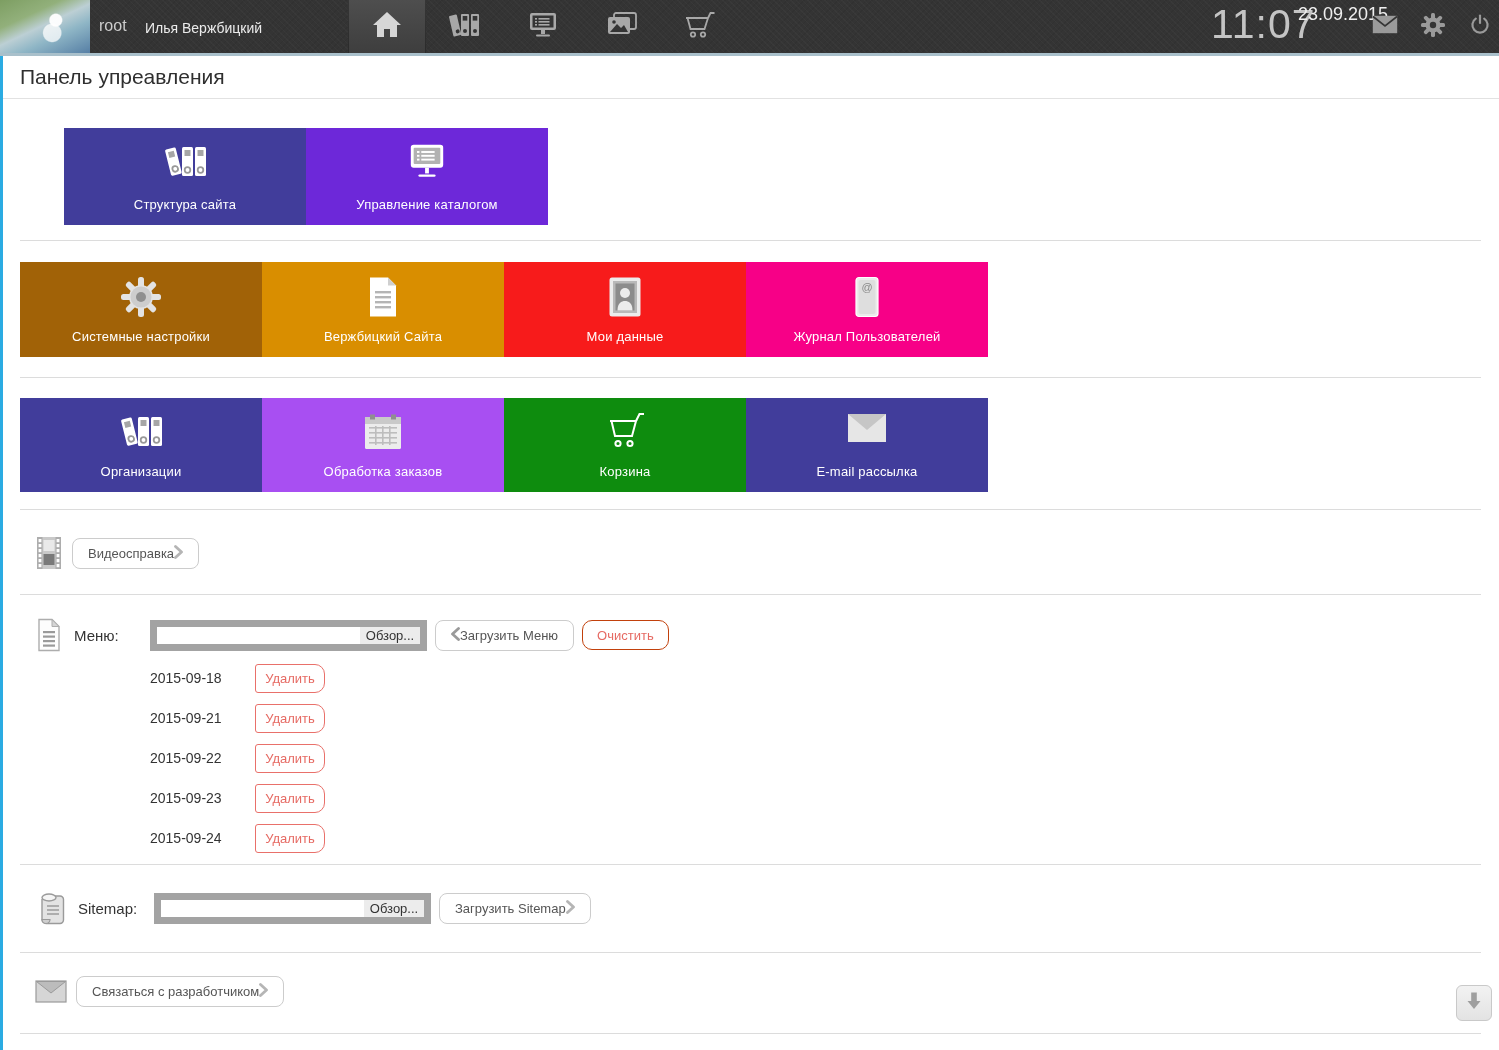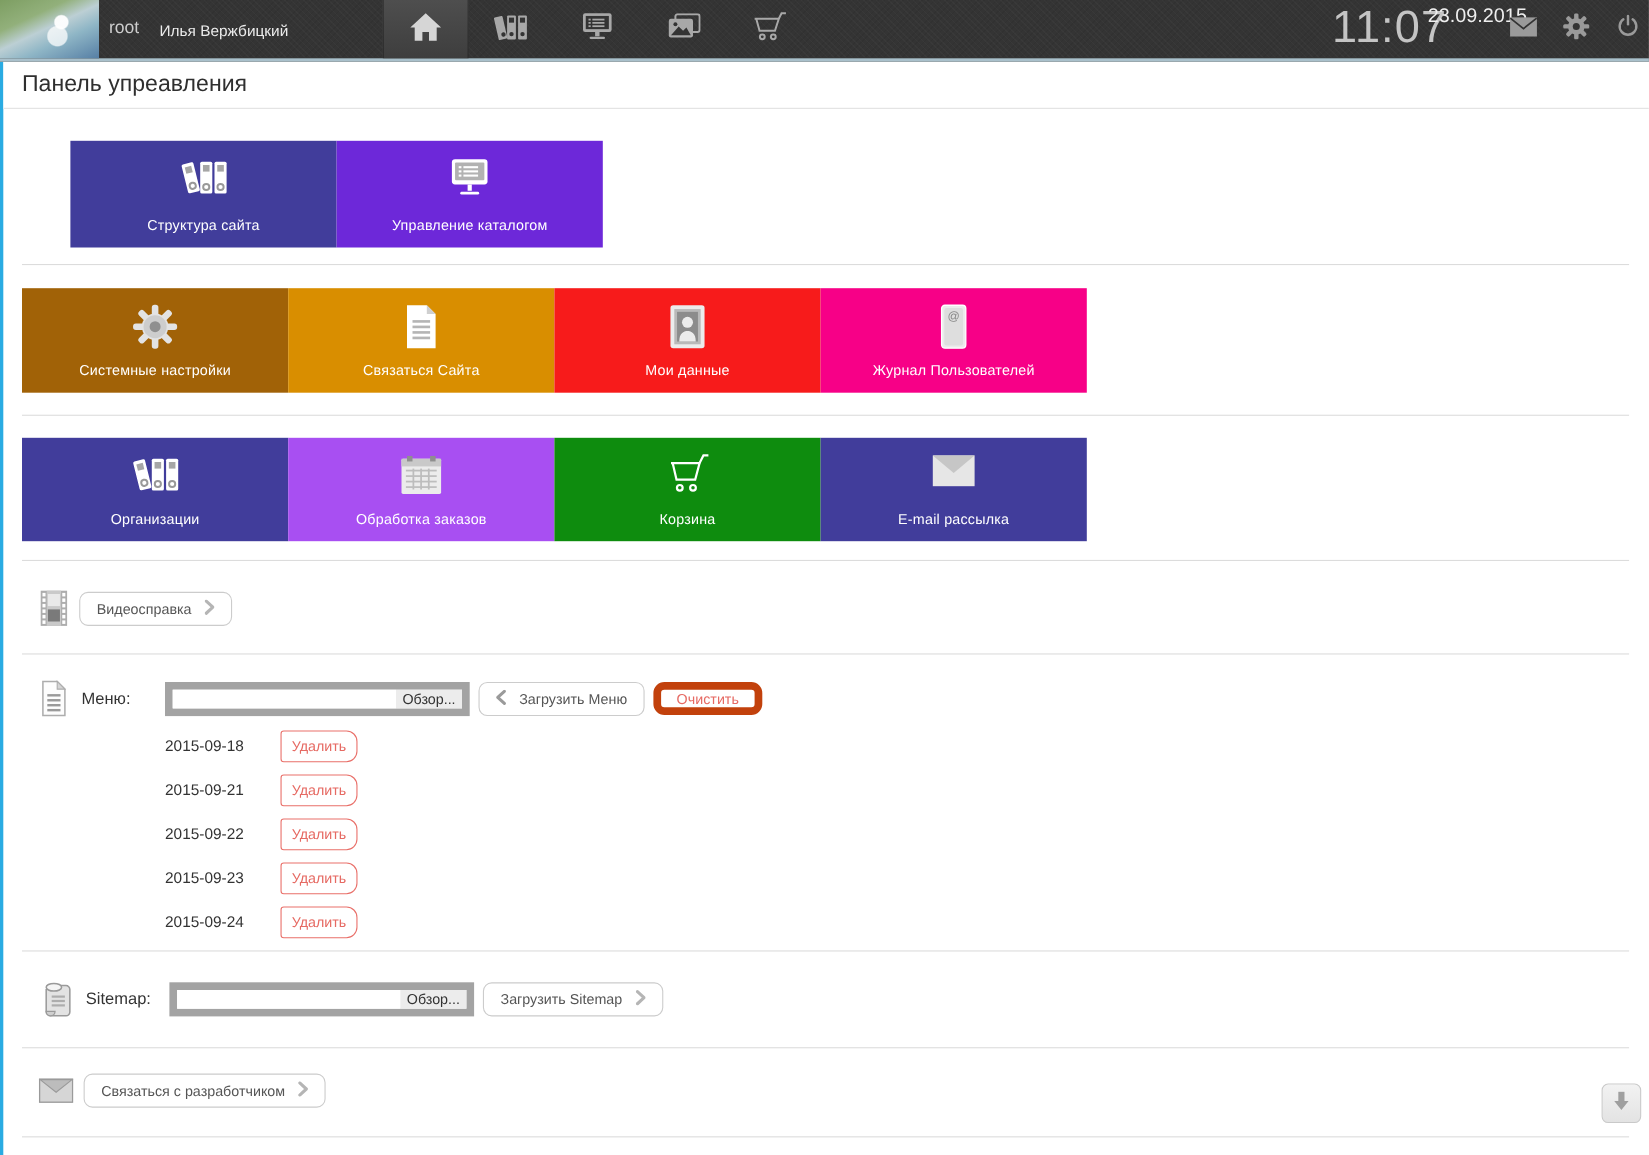--- a/index.html
+++ b/index.html
@@ -50,37 +50,37 @@
   .r2 { margin-top:21px; } .r2 .tile{height:95px;}
   .sep-b { margin-top:20px; }
   .r3 { margin-top:20px; } .r3 .tile{height:94px;}
   .sep-c { margin-top:17px; }
 
   
   .icon-row { display:flex; align-items:center; padding-left:15px; }
   .video-row { margin-top:24px; height:38px; }
   .contact-row { margin-top:21px; height:34px; }
   .icon-cell { display:flex; align-items:center; justify-content:center; margin-right:9px; }
-  .pill-btn { display:inline-flex; align-items:center; gap:12px; padding:0 15px; height:31px;
+  .pill-btn { display:inline-flex; align-items:center; padding:0 15px; height:31px;
     background:#fff; border:1px solid #ccc; border-radius:8px; font-size:13px; color:#555;
     cursor:pointer; font-family:inherit;justify-content:flex-end; }
 
   
   .form-row { display:flex; align-items:center; padding-left:16px; }
   .menu-row { margin-top:24px; height:32px; }
   .sitemap-row { margin-top:27px; height:33px; }
   .row-label { width:76px; margin-left:12px; font-size:15px; color:#333; }
   .file-combo { display:flex; width:277px; height:31px; border:7px solid #a3a3a3; background:#fff; }
   .file-combo input { flex:1; border:none; outline:none; height:100%; padding:0 6px;
                       font-size:13px; font-family:inherit; }
   .browse-btn { width:60px; background:#ececec; border:none; font-size:13px; color:#333;
                 cursor:pointer; font-family:inherit; }
   .upload-btn { margin-left:8px; }
   .danger-btn { margin-left:8px; display:inline-flex; align-items:center; padding:0 14px;
-    height:30px; background:#fff; border:7px solid #c2410c; border-radius:10px;
+    height:30px; background:#fff; border:1px solid #c2410c; border-radius:10px;
     color:#e66a63; font-size:13px; cursor:pointer; font-family:inherit; }
   .date-list { margin-top:7px; }
   .date-row { display:flex; align-items:center; height:40px; padding-left:130px; }
   .date-text { width:105px; font-size:14px; color:#333; }
   .del-btn { width:70px; height:29px; background:#fff; border:1px solid #e9706a;
     border-radius:3px 10px 10px 3px; color:#e66a63; font-size:13px; cursor:pointer;
     font-family:inherit; }
   .sep-dates { margin-top:6px; }
   .sep-sitemap { margin-top:27px; }
   .sep-bottom { margin-top:25px; }
@@ -267,21 +267,21 @@
             <path d="M4 1.5 H22 L30 9.5 V40.5 H4 Z" fill="#fff"></path>
               <path d="M22 1.5 L30 9.5 H22 Z" fill="#cfcfcf"></path>
             <g fill="#b5b5b5">
                 <rect x="9" y="15" width="16" height="2.4"></rect>
                 <rect x="9" y="20" width="16" height="2.4"></rect>
                 <rect x="9" y="25" width="16" height="2.4"></rect>
                 <rect x="9" y="30" width="16" height="2.4"></rect>
               </g>
           </svg>
         </span>
-        <span class="tile-label">Связаться Сайта</span>
+        <span class="tile-label">Вержбицкий Сайта</span>
       </div>
       <div class="tile" style="background-color: rgb(247, 27, 27);">
         <span class="tile-icon">
           <svg width="34" height="42" viewBox="0 0 34 42">
             <rect x="1.5" y="1.5" width="31" height="39" rx="2.5" fill="#ececec"></rect>
               <rect x="5" y="5" width="24" height="32" fill="#b9b9b9"></rect>
               <rect x="7.5" y="7.5" width="19" height="27" fill="#8c8c8c"></rect>
             <circle cx="17" cy="17" r="5" fill="#ececec"></circle>
               <path d="M9.5 34.5 C9.5 27 13.5 25 17 25 S24.5 27 24.5 34.5 Z" fill="#ececec"></path>
           </svg>

